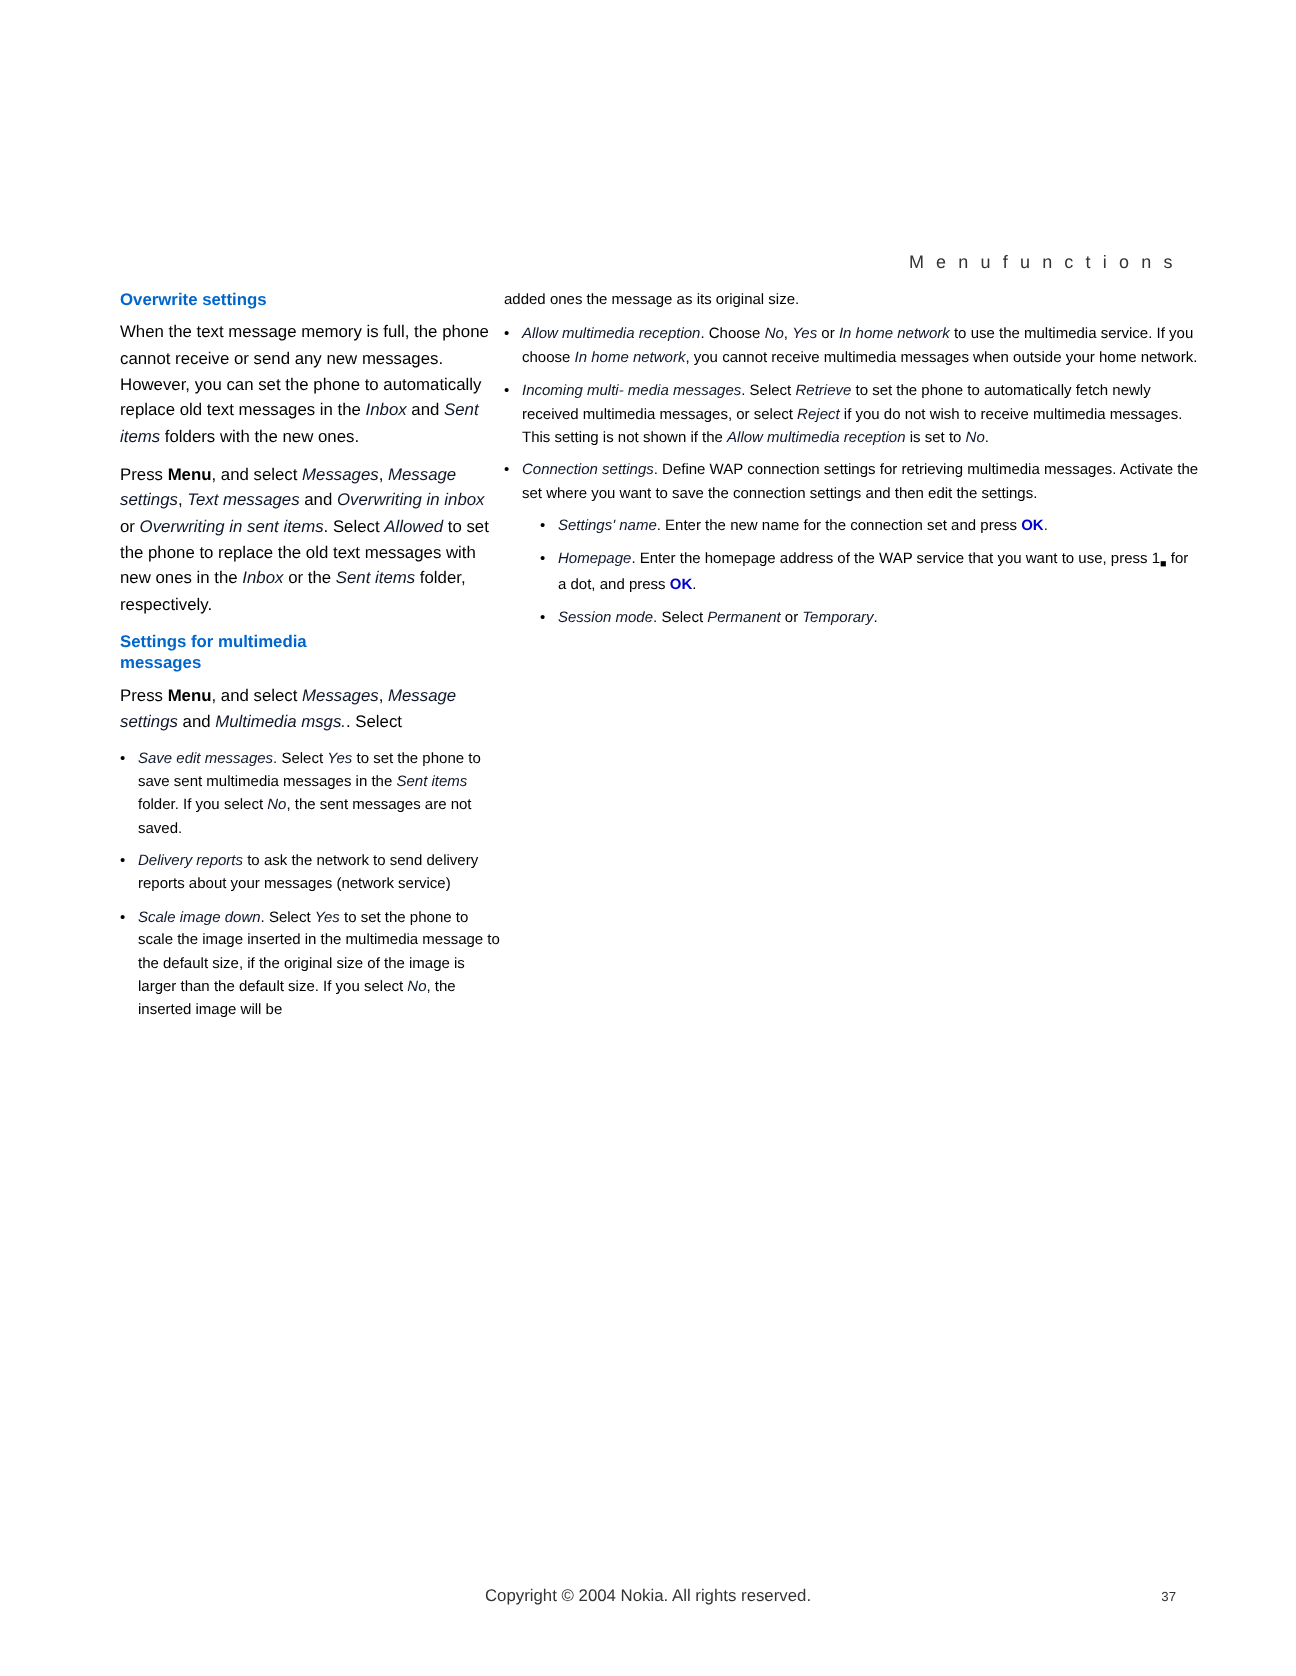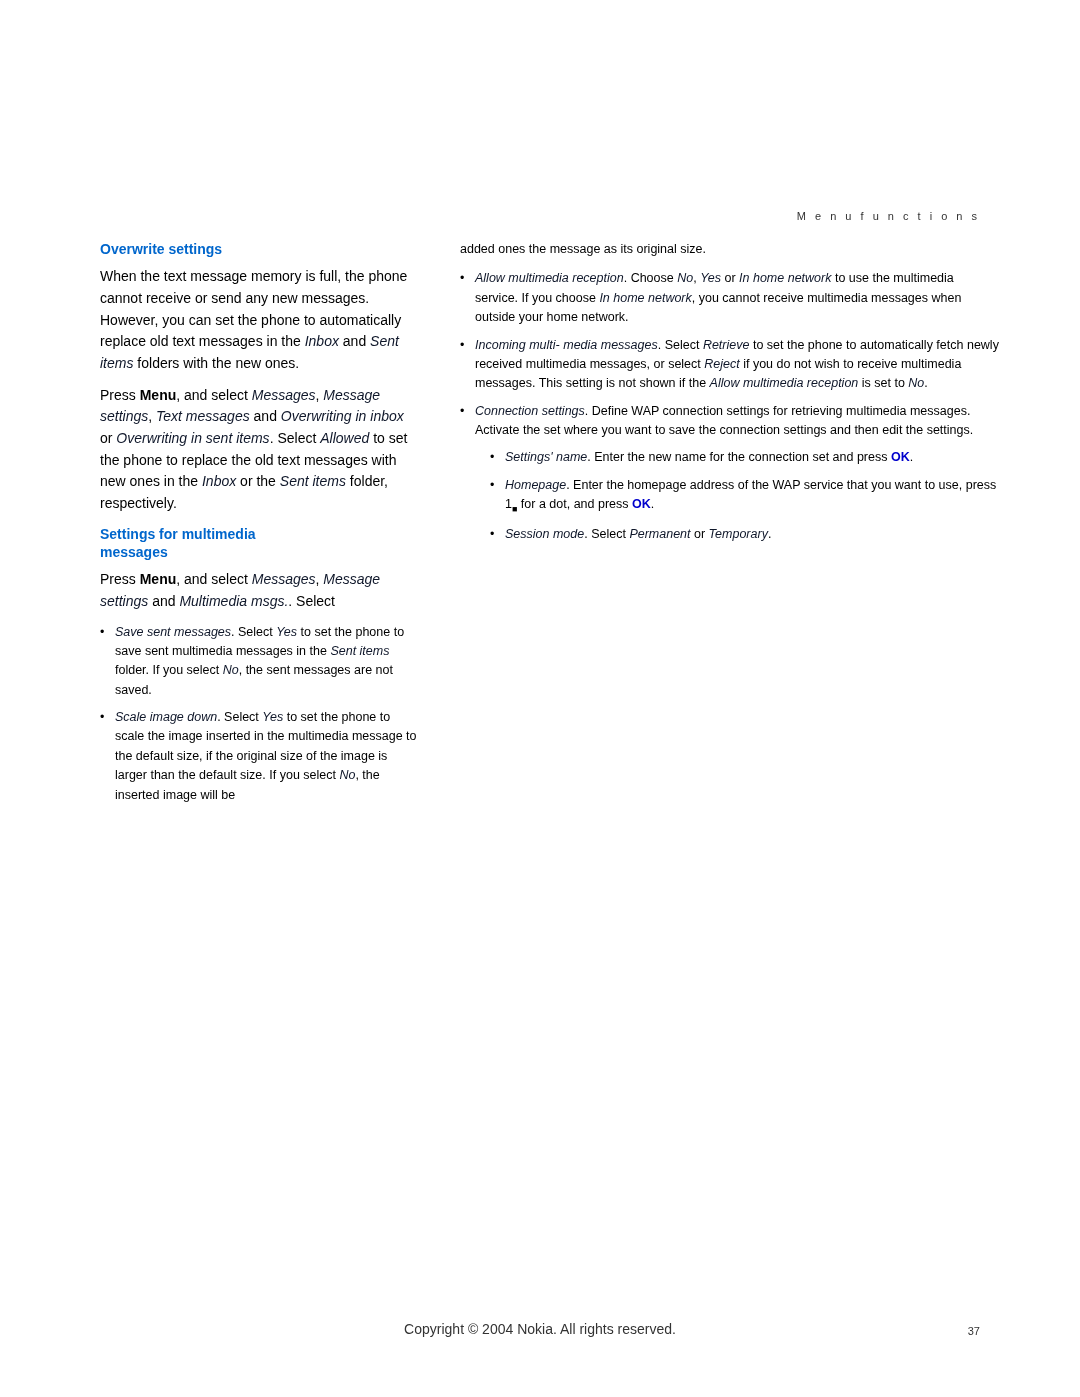--- a/index.html
+++ b/index.html
@@ -24,33 +24,32 @@
       height: 1397px;
       background: #ffffff;
       position: relative;
     }
 
     .header-section {
       position: absolute;
       top: 210px;
       right: 100px;
       font-family: Arial, Helvetica, sans-serif;
-      font-size: 11px;
+      font-size: 15px;
       letter-spacing: 3px;
       color: #333333;
     }
 
     .content-area {
       position: absolute;
       top: 240px;
       left: 100px;
       right: 80px;
       bottom: 120px;
       display: flex;
-      gap: 40px;
     }
 
     .left-column {
       flex: 1;
       max-width: 320px;
     }
 
     .right-column {
       flex: 1;
     }
@@ -187,21 +186,24 @@
         </p>
       </div>
 
       <div>
         <div class="section-heading">Settings for multimedia<br>messages</div>
         <p class="body-text">
           Press <span class="bold-text">Menu</span>, and select <span class="italic-green">Messages</span>, <span class="italic-green">Message settings</span> and <span class="italic-green">Multimedia msgs.</span>. Select
         </p>
         <ul class="bullet-list">
           <li>
-            <span class="italic-green">Save sent messages</span>. Select <span class="italic-green">Yes</span> to set the phone to save sent multimedia messages in the <span class="italic-green">Sent items</span> folder. If you select <span class="italic-green">No</span>, the sent messages are not saved.
+            <span class="italic-green">Save edit messages</span>. Select <span class="italic-green">Yes</span> to set the phone to save sent multimedia messages in the <span class="italic-green">Sent items</span> folder. If you select <span class="italic-green">No</span>, the sent messages are not saved.
+          </li>
+          <li>
+            <span class="italic-green">Delivery reports</span> to ask the network to send delivery reports about your messages (network service)
           </li>
           <li>
             <span class="italic-green">Scale image down</span>. Select <span class="italic-green">Yes</span> to set the phone to scale the image inserted in the multimedia message to the default size, if the original size of the image is larger than the default size. If you select <span class="italic-green">No</span>, the inserted image will be
           </li>
         </ul>
       </div>
 
     </div>
 
     <div class="right-column">

